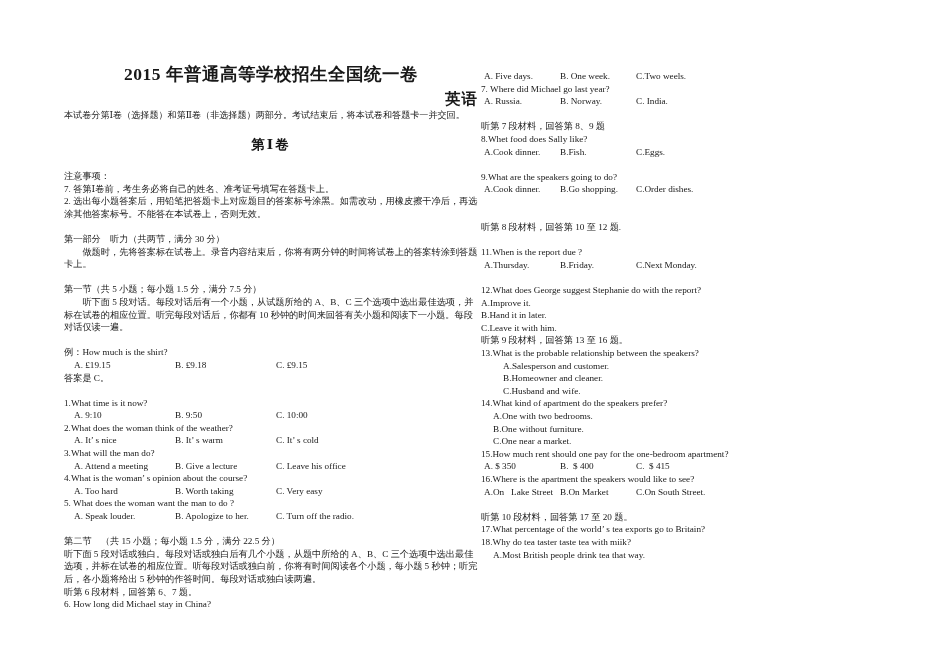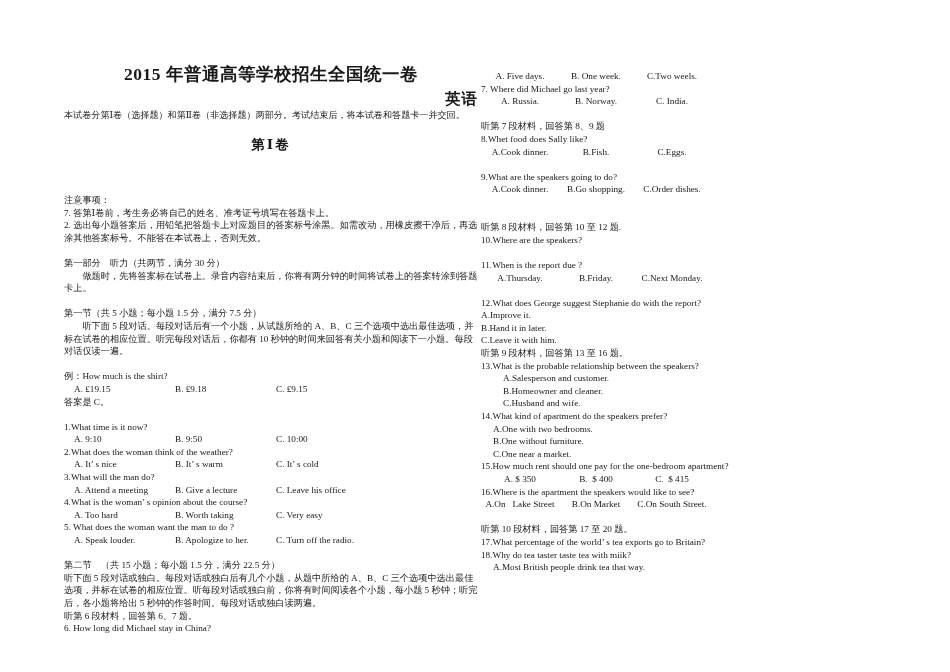--- a/index.html
+++ b/index.html
@@ -11,25 +11,25 @@
     font-family:"Liberation Serif","DejaVu Serif",serif;
     overflow:hidden;
   }
   .col{position:absolute;top:0;}
   .col-left{left:64px;width:414px;padding-top:62px;}
   .col-right{left:481px;width:438px;padding-top:70px;}
   .doc-title{font-size:17.5px;font-weight:bold;text-align:center;line-height:24px;letter-spacing:.5px;}
   .doc-subtitle{font-size:15.5px;font-weight:bold;text-align:right;line-height:21px;margin-top:2px;letter-spacing:1px;}
   .doc-intro{font-size:9.1px;line-height:13px;white-space:pre-wrap;}
   .volume-heading{font-size:13.5px;font-weight:bold;text-align:center;line-height:19px;margin-top:13px;letter-spacing:2px;}
-  .col-body{margin-top:40px;}
+  .col-body{margin-top:16px;}
   .line{font-size:9.2px;line-height:12.6px;white-space:pre-wrap;}
   .opts{display:flex;}
   .col-left .opts{padding-left:10px;}
-  .col-right .opts{padding-left:3px;text-align:center;}
+  .col-right .opts{padding-left:3px;}
   .opt-cell{white-space:pre;}
   .col-left .opt-cell{min-width:97px;padding-right:4px;}
   .col-right .opt-cell{min-width:72px;padding-right:4px;}
   .ind1{padding-left:12px;}
   .ind2{padding-left:22px;}
   .fi{text-indent:2em;}
   .gap{width:100%;}
 </style>
 </head>
 <body>
@@ -79,21 +79,20 @@
       <div class="line opts"><span class="opt-cell">A. Russia.</span><span class="opt-cell">B. Norway.</span><span class="opt-cell">C. India.</span></div>
       <div class="gap" style="height: 12.6px;"></div>
       <div class="line">听第 7 段材料，回答第 8、9 题</div>
       <div class="line">8.Whet food does Sally like?</div>
       <div class="line opts"><span class="opt-cell">A.Cook dinner.</span><span class="opt-cell">B.Fish.</span><span class="opt-cell">C.Eggs.</span></div>
       <div class="gap" style="height: 12.6px;"></div>
       <div class="line">9.What are the speakers going to do?</div>
       <div class="line opts"><span class="opt-cell">A.Cook dinner.</span><span class="opt-cell">B.Go shopping.</span><span class="opt-cell">C.Order dishes.</span></div>
       <div class="gap" style="height: 25.2px;"></div>
       <div class="line">听第 8 段材料，回答第 10 至 12 题.</div>
-      <div class="line">10.Where are the speakers?</div>
       <div class="gap" style="height: 12.6px;"></div>
       <div class="line">11.When is the report due ?</div>
       <div class="line opts"><span class="opt-cell">A.Thursday.</span><span class="opt-cell">B.Friday.</span><span class="opt-cell">C.Next Monday.</span></div>
       <div class="gap" style="height: 12.6px;"></div>
       <div class="line">12.What does George suggest Stephanie do with the report?</div>
       <div class="line">A.Improve it.</div>
       <div class="line">B.Hand it in later.</div>
       <div class="line">C.Leave it with him.</div>
       <div class="line">听第 9 段材料，回答第 13 至 16 题。</div>
       <div class="line">13.What is the probable relationship between the speakers?</div>

